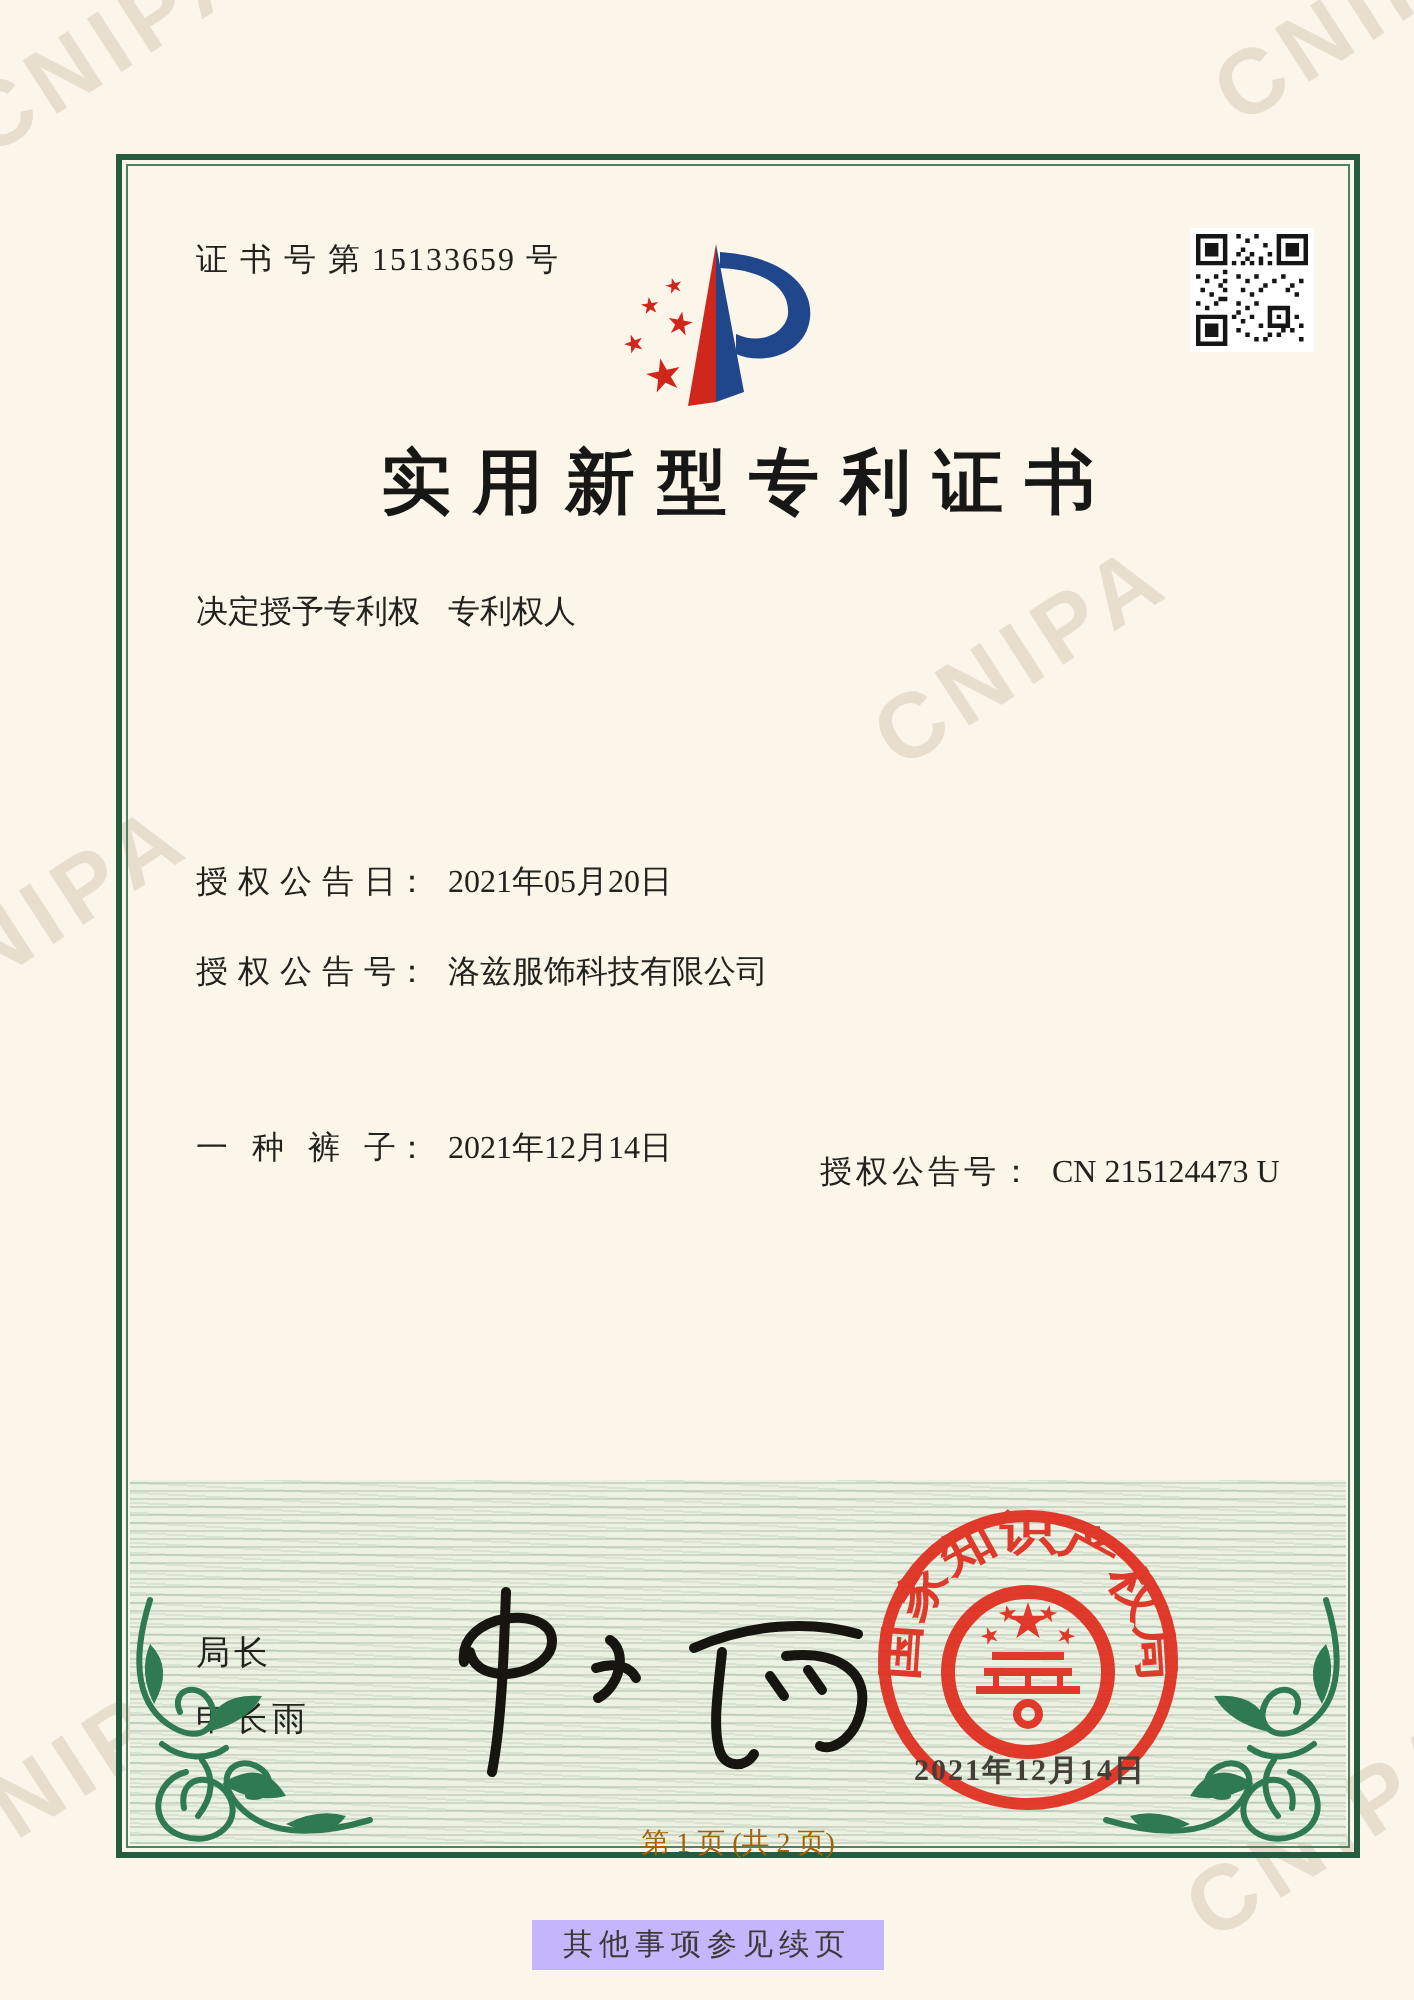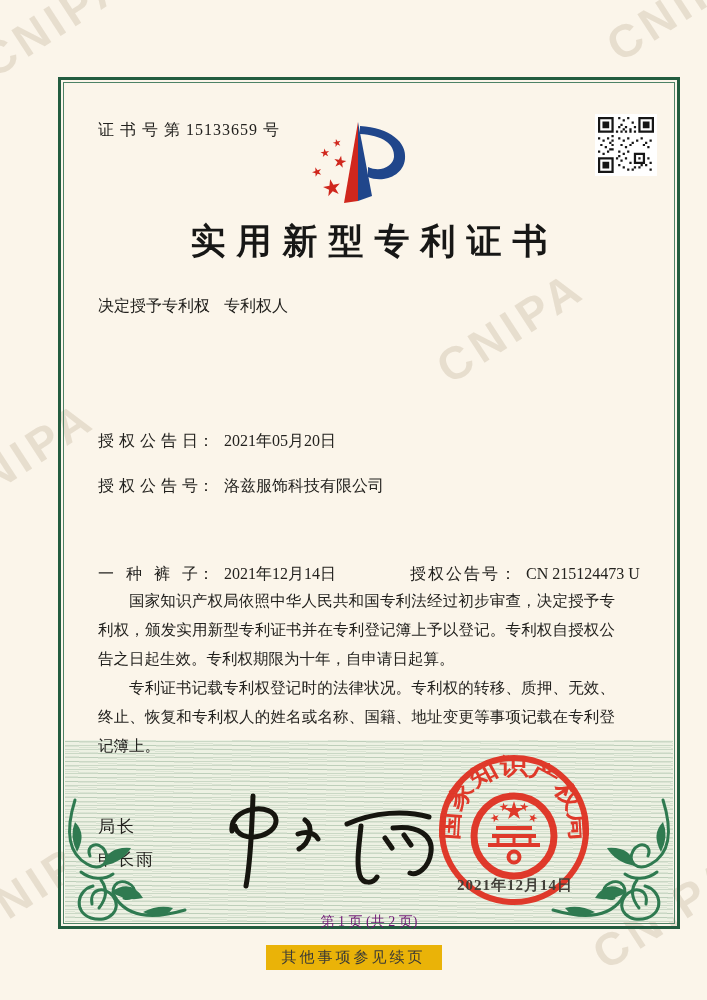--- a/index.html
+++ b/index.html
@@ -36,50 +36,50 @@
   .qr{position:absolute;right:20px;top:34px;background:#fff;padding:3px;}
   .title{
     position:absolute;left:0;right:0;top:138px;text-align:center;
     font-size:35px;font-weight:bold;letter-spacing:11px;color:#171716;
     text-indent:11px;
   }
   
   .row{position:absolute;left:37px;font-size:16px;white-space:nowrap;}
   .lbl{display:inline-block;width:100px;text-align:justify;text-align-last:justify;vertical-align:bottom;}
   .colon{margin-right:10px;}
-  .row2col .g2{position:absolute;left:312px;top:0;}
+  .row2col .g2{position:absolute;left:312px;top:12px;}
   .g2 .lbl2{letter-spacing:2px;}
   
   .body-text{
     position:absolute;left:37px;width:517px;top:506px;
     font-size:15.5px;line-height:29px;text-align:justify;
   }
   .body-text p{margin:0;text-indent:2em;}
   
   .signer{position:absolute;left:37px;font-size:17px;letter-spacing:2px;z-index:5;}
   .signer.t1{top:735px;}
   .signer.t2{top:768px;}
   .sig{position:absolute;left:128px;top:704px;z-index:5;}
   .seal{position:absolute;left:374px;top:671px;z-index:4;}
   .seal-date{
     position:absolute;left:366px;top:796px;width:176px;text-align:center;
     font-size:15px;font-weight:bold;color:#413f38;letter-spacing:1px;z-index:6;
   }
-  .page-indicator{position:absolute;left:0;right:0;top:833px;text-align:center;font-size:14px;color:#701a75;z-index:5;}
+  .page-indicator{position:absolute;left:0;right:0;top:833px;text-align:center;font-size:14px;color:#a16207;z-index:5;}
   
   .flourish{position:absolute;bottom:-12px;width:150px;height:150px;z-index:6;pointer-events:none;}
   .flourish.fl{left:-14px;}
   .flourish.fr{right:-14px;transform:scaleX(-1);}
   
   .footer-note{
     position:absolute;left:0;right:0;top:945px;text-align:center;z-index:3;
   }
   .footer-note span{
-    display:inline-block;background:#eab308;padding:3px 16px;
-    font-size:15px;letter-spacing:3px;color:#3a3a36;
+    display:inline-block;background:#c4b5fd;padding:3px 16px;
+    font-size:15px;letter-spacing:3px;color:#3a3a36;margin-top:15px;
   }
 </style>
 </head>
 <body>
 
 <div class="page">
 
   <div>
     <span class="wm" style="left:-28px;top:-6px;">CNIPA</span>
     <span class="wm" style="left:598px;top:-22px;">CNIPA</span>
@@ -143,24 +143,20 @@
     <div class="row" style="top:396px">
       <span class="lbl">授权公告号</span><span class="colon">：</span><span class="val">洛兹服饰科技有限公司</span>
     </div>
     <div class="row row2col" style="top:484px">
       <span class="lbl">一种裤子</span><span class="colon">：</span><span class="val">2021年12月14日</span>
       <span class="g2">
         <span class="lbl2">授权公告号</span><span class="colon">：</span><span class="val">CN 215124473 U</span>
       </span>
     </div>
 
-    <div class="body-text">
-      <p>国家知识产权局依照中华人民共和国专利法经过初步审查，决定授予专利权，颁发实用新型专利证书并在专利登记簿上予以登记。专利权自授权公告之日起生效。专利权期限为十年，自申请日起算。</p>
-      <p>专利证书记载专利权登记时的法律状况。专利权的转移、质押、无效、终止、恢复和专利权人的姓名或名称、国籍、地址变更等事项记载在专利登记簿上。</p>
-    </div>
 
     <div class="signer t1">局长</div>
     <div class="signer t2">申长雨</div>
 
     <svg class="sig" width="270" height="112" viewBox="0 0 270 112">
       <g fill="none" stroke="#16150f" stroke-width="5" stroke-linecap="round">
         <path d="M43,47 C40,22 86,18 87,36 C88,53 50,61 46,42"></path>
         <path d="M64,12 C63,40 62,76 57,102"></path>
         <path d="M116,36 c9,6 5,23 -6,29"></path>
         <path d="M109,50 c9,-3 17,-1 20,5"></path>

